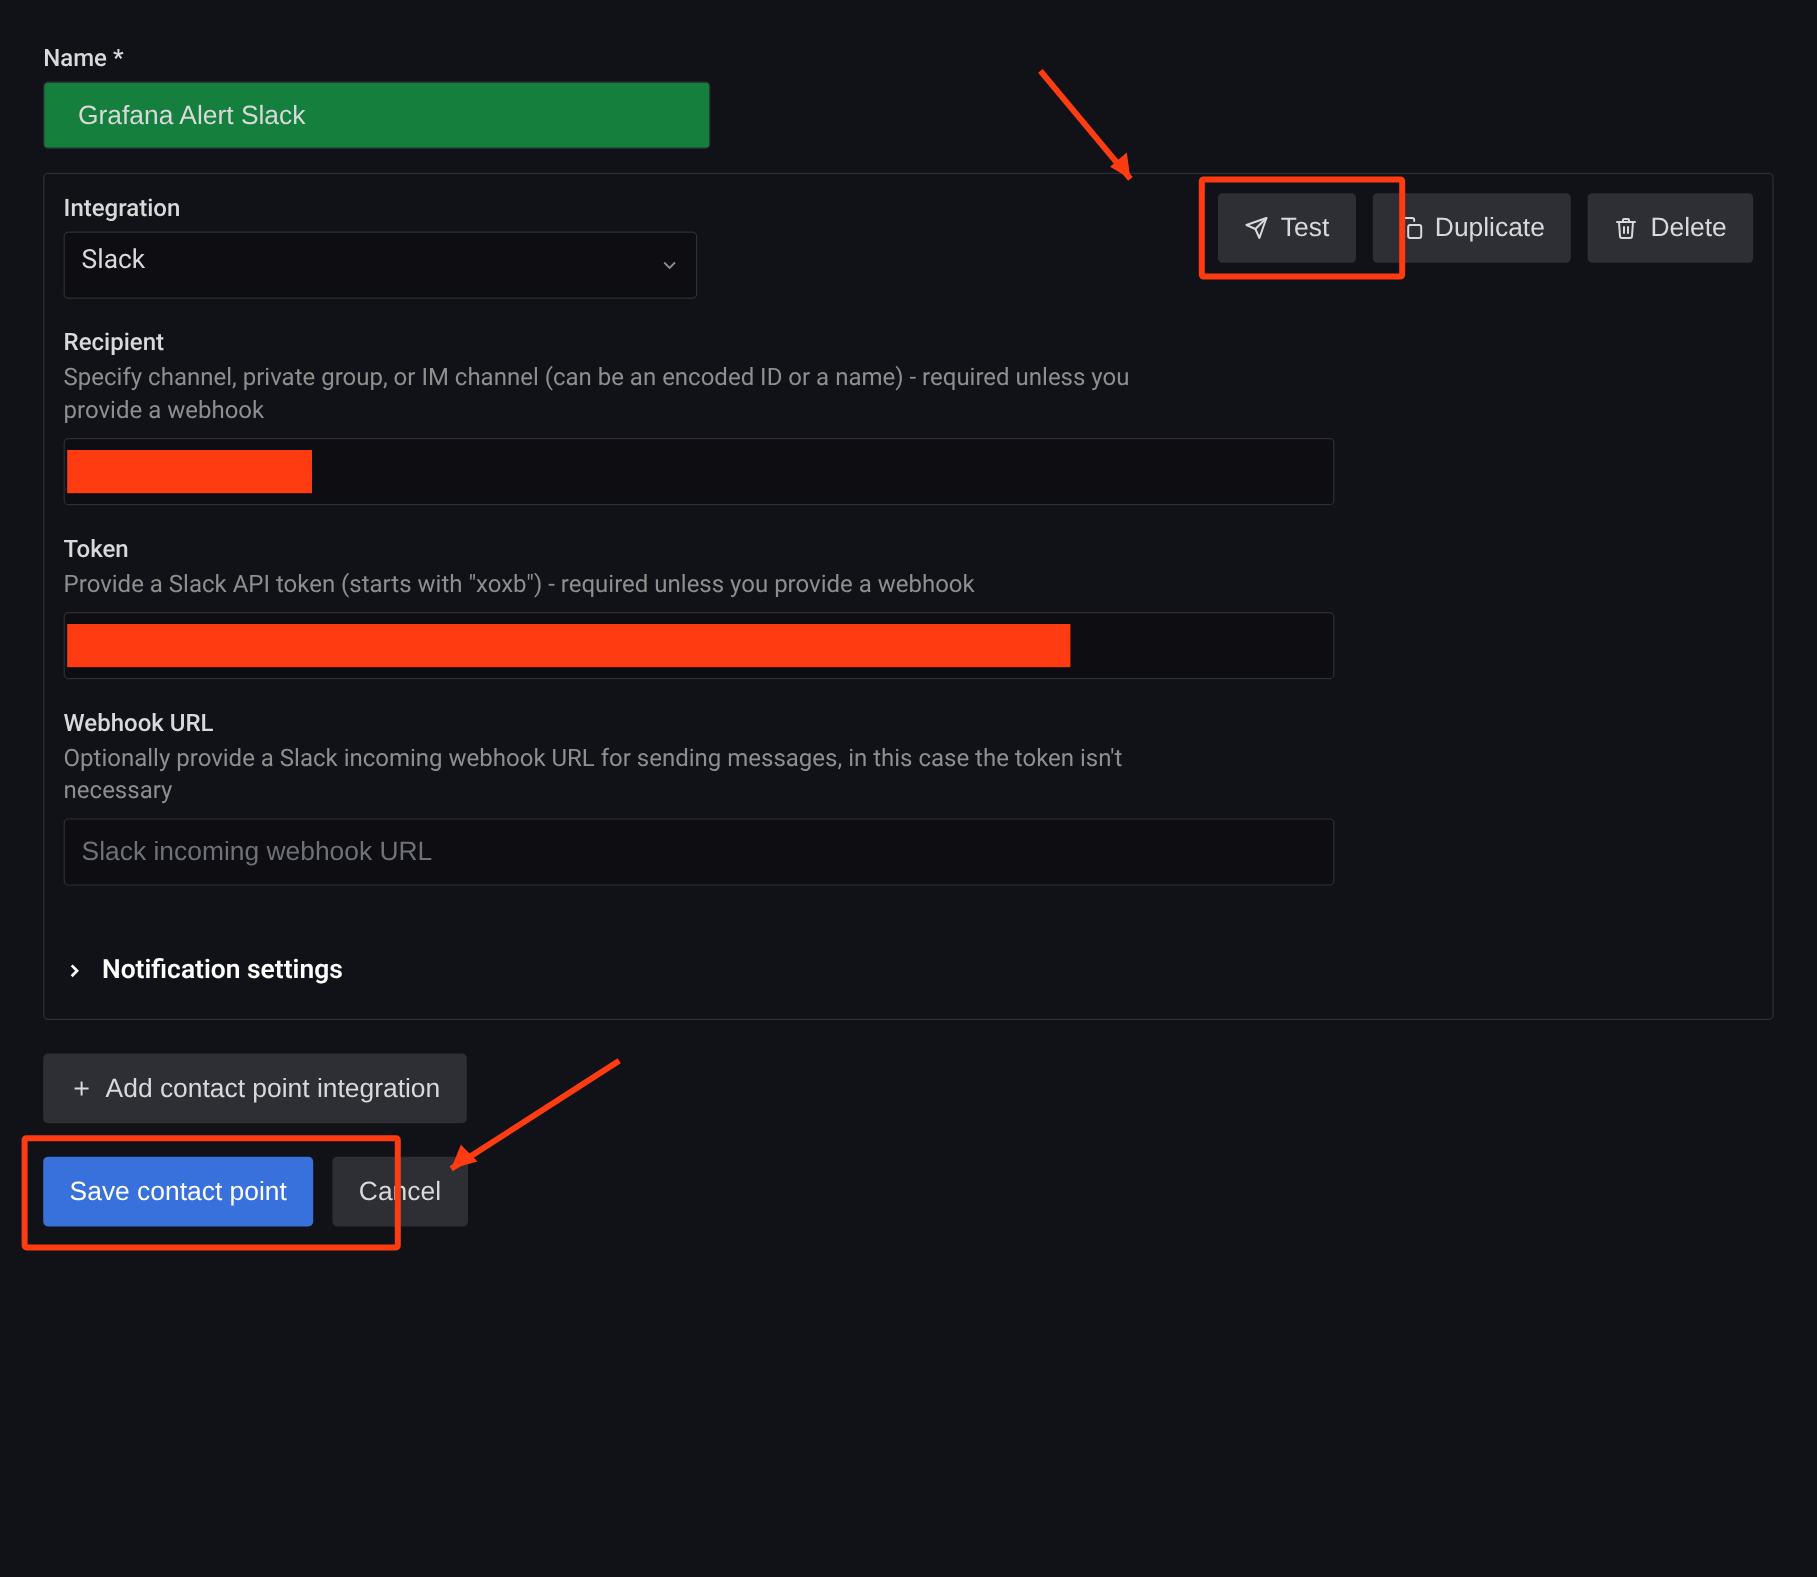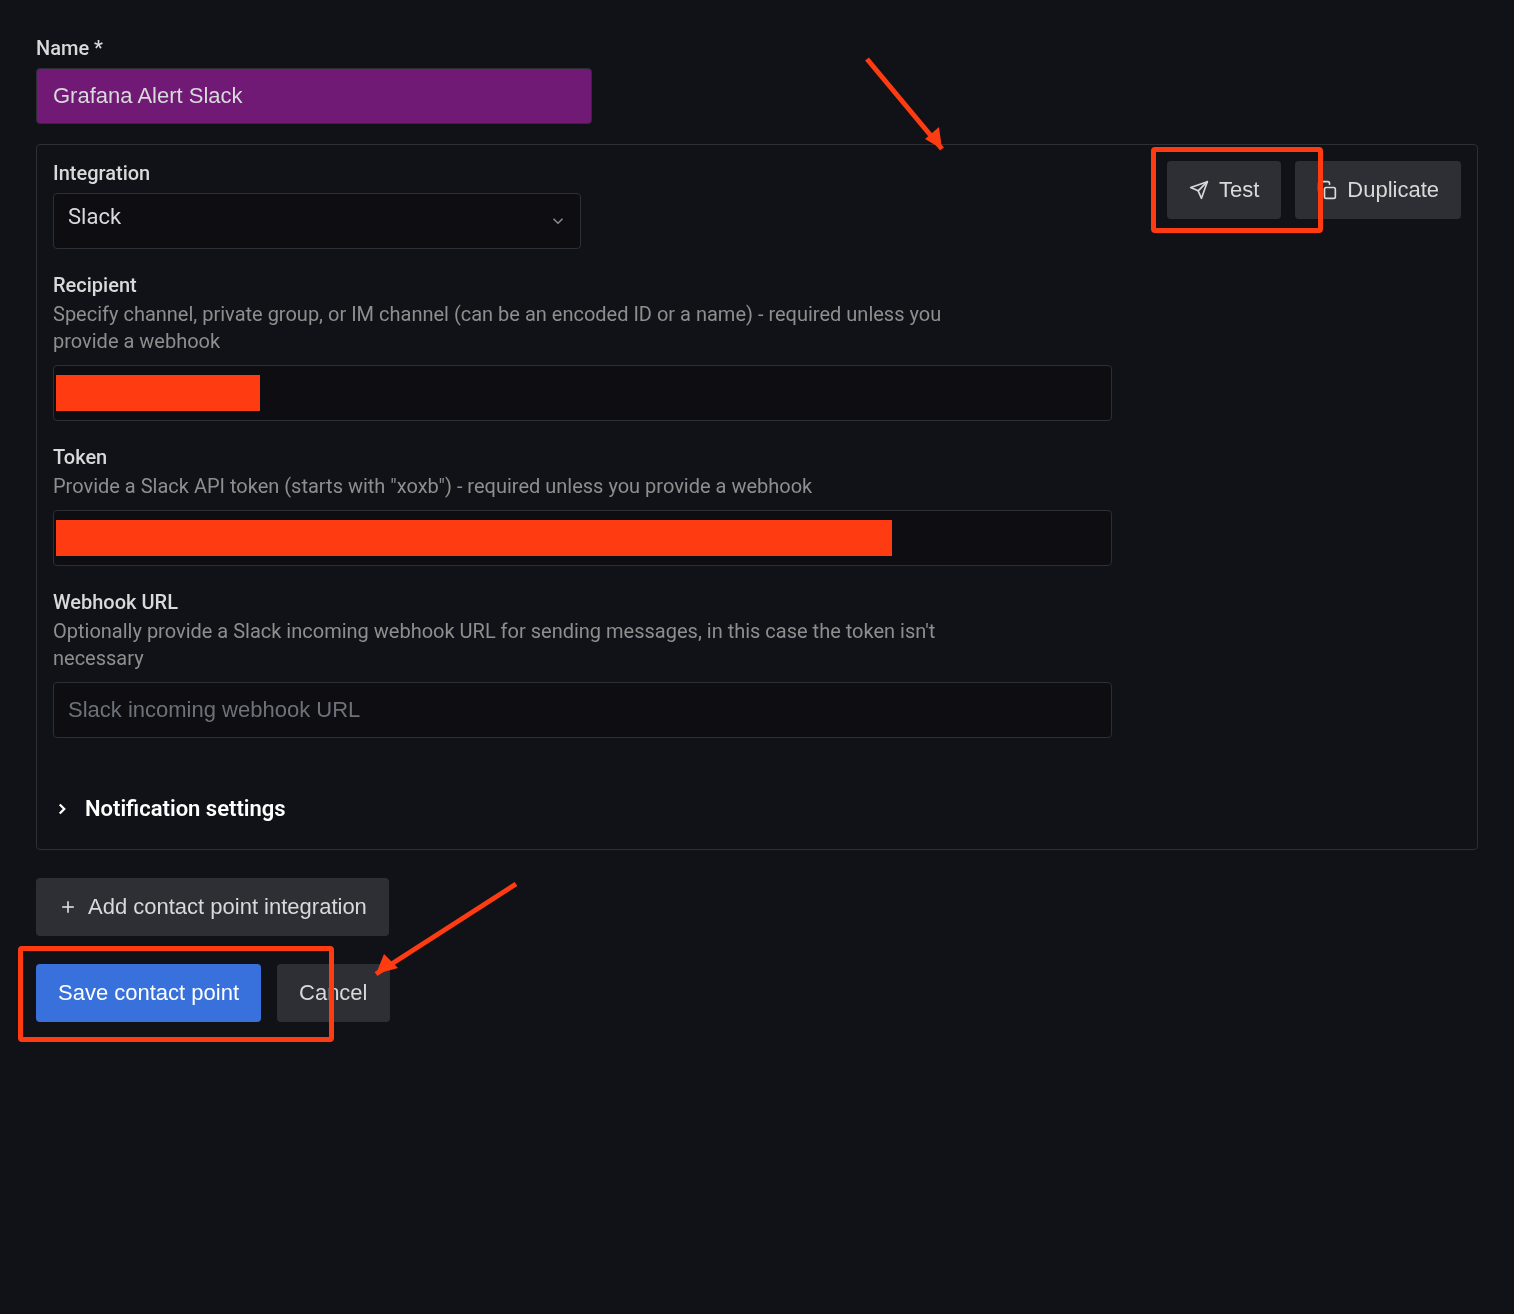--- a/index.html
+++ b/index.html
@@ -13,26 +13,26 @@
       font-size: 20px;
     }
     .field-label {
       color: #d8d9da;
       font-size: 20px;
       font-weight: 500;
       margin-bottom: 8px;
       display: block;
     }
     .text-input {
-      background: #701a75;
-      border: 1px solid #2d2f34;
-      border-radius: 4px;
-      color: #d8d9da;
-      font-size: 22px;
-      padding: 10px 16px;
+      background: #15803d;
+      border: 1px solid #2d2f34;
+      border-radius: 4px;
+      color: #d8d9da;
+      font-size: 22px;
+      padding: 10px 28px;
       width: 556px;
       height: 56px;
     }
     .text-input::placeholder { color: #6e7178; }
     .panel {
       border: 1px solid #2d2f34;
       border-radius: 4px;
       padding: 16px;
       margin-top: 20px;
       position: relative;
@@ -201,20 +201,32 @@
       </div>
       <button class="btn">
         <span>
           <svg width="20" height="20" viewBox="0 0 24 24" fill="none" stroke="#d8d9da" stroke-width="2" stroke-linejoin="round" stroke-linecap="round">
               <rect x="9" y="9" width="13" height="13" rx="2"></rect>
               <path d="M5 15H4a2 2 0 0 1-2-2V4a2 2 0 0 1 2-2h9a2 2 0 0 1 2 2v1"></path>
             </svg>
         </span>
         <span>Duplicate</span>
       </button>
+      <button class="btn">
+        <span>
+          <svg width="20" height="20" viewBox="0 0 24 24" fill="none" stroke="#d8d9da" stroke-width="2" stroke-linejoin="round" stroke-linecap="round">
+              <polyline points="3 6 5 6 21 6"></polyline>
+              <path d="M19 6l-1 14a2 2 0 0 1-2 2H8a2 2 0 0 1-2-2L5 6"></path>
+              <path d="M10 11v6"></path>
+              <path d="M14 11v6"></path>
+              <path d="M9 6V4a1 1 0 0 1 1-1h4a1 1 0 0 1 1 1v2"></path>
+            </svg>
+        </span>
+        <span>Delete</span>
+      </button>
     </div>
   </div>
 
   <svg class="arrow" style="left:810px; top:-96px;" width="140" height="130" viewBox="0 0 140 130">
     <line x1="20" y1="10" x2="95" y2="100" stroke="#ff3b12" stroke-width="5"></line>
     <polygon points="95,100 78,90 92,78" fill="#ff3b12"></polygon>
   </svg>
 
   <div class="body-section">
     <div class="sub-label">Recipient</div>

